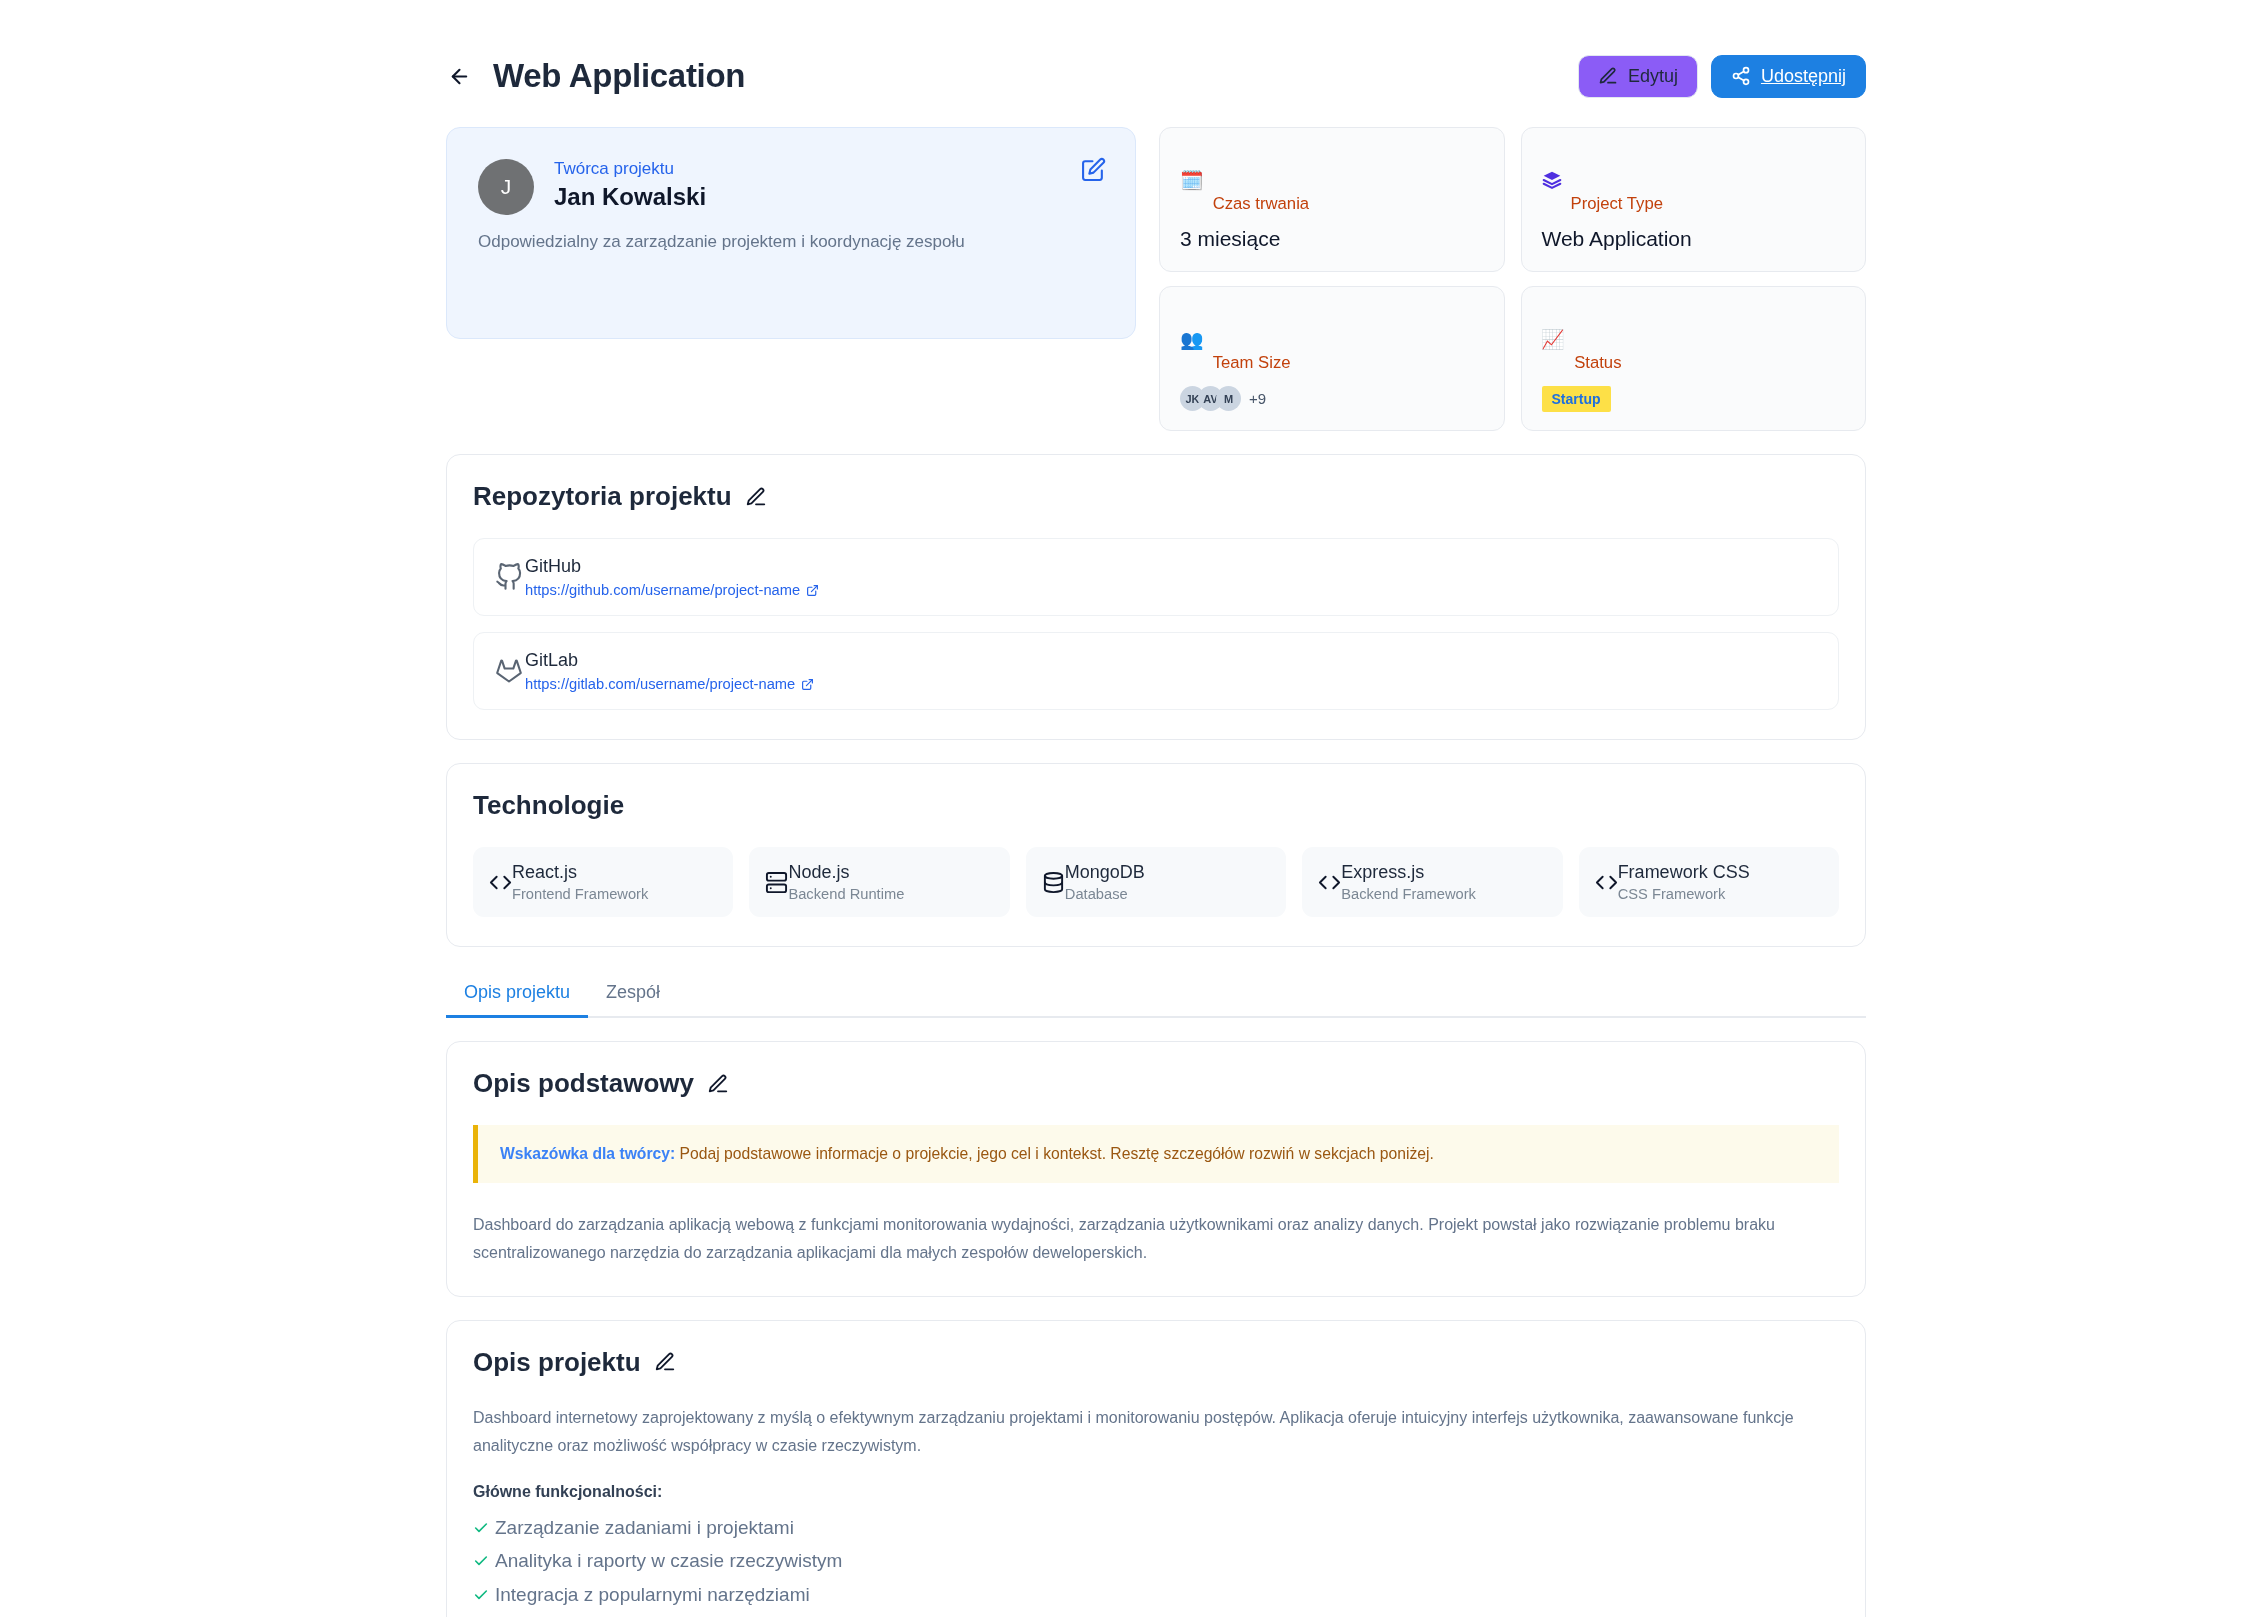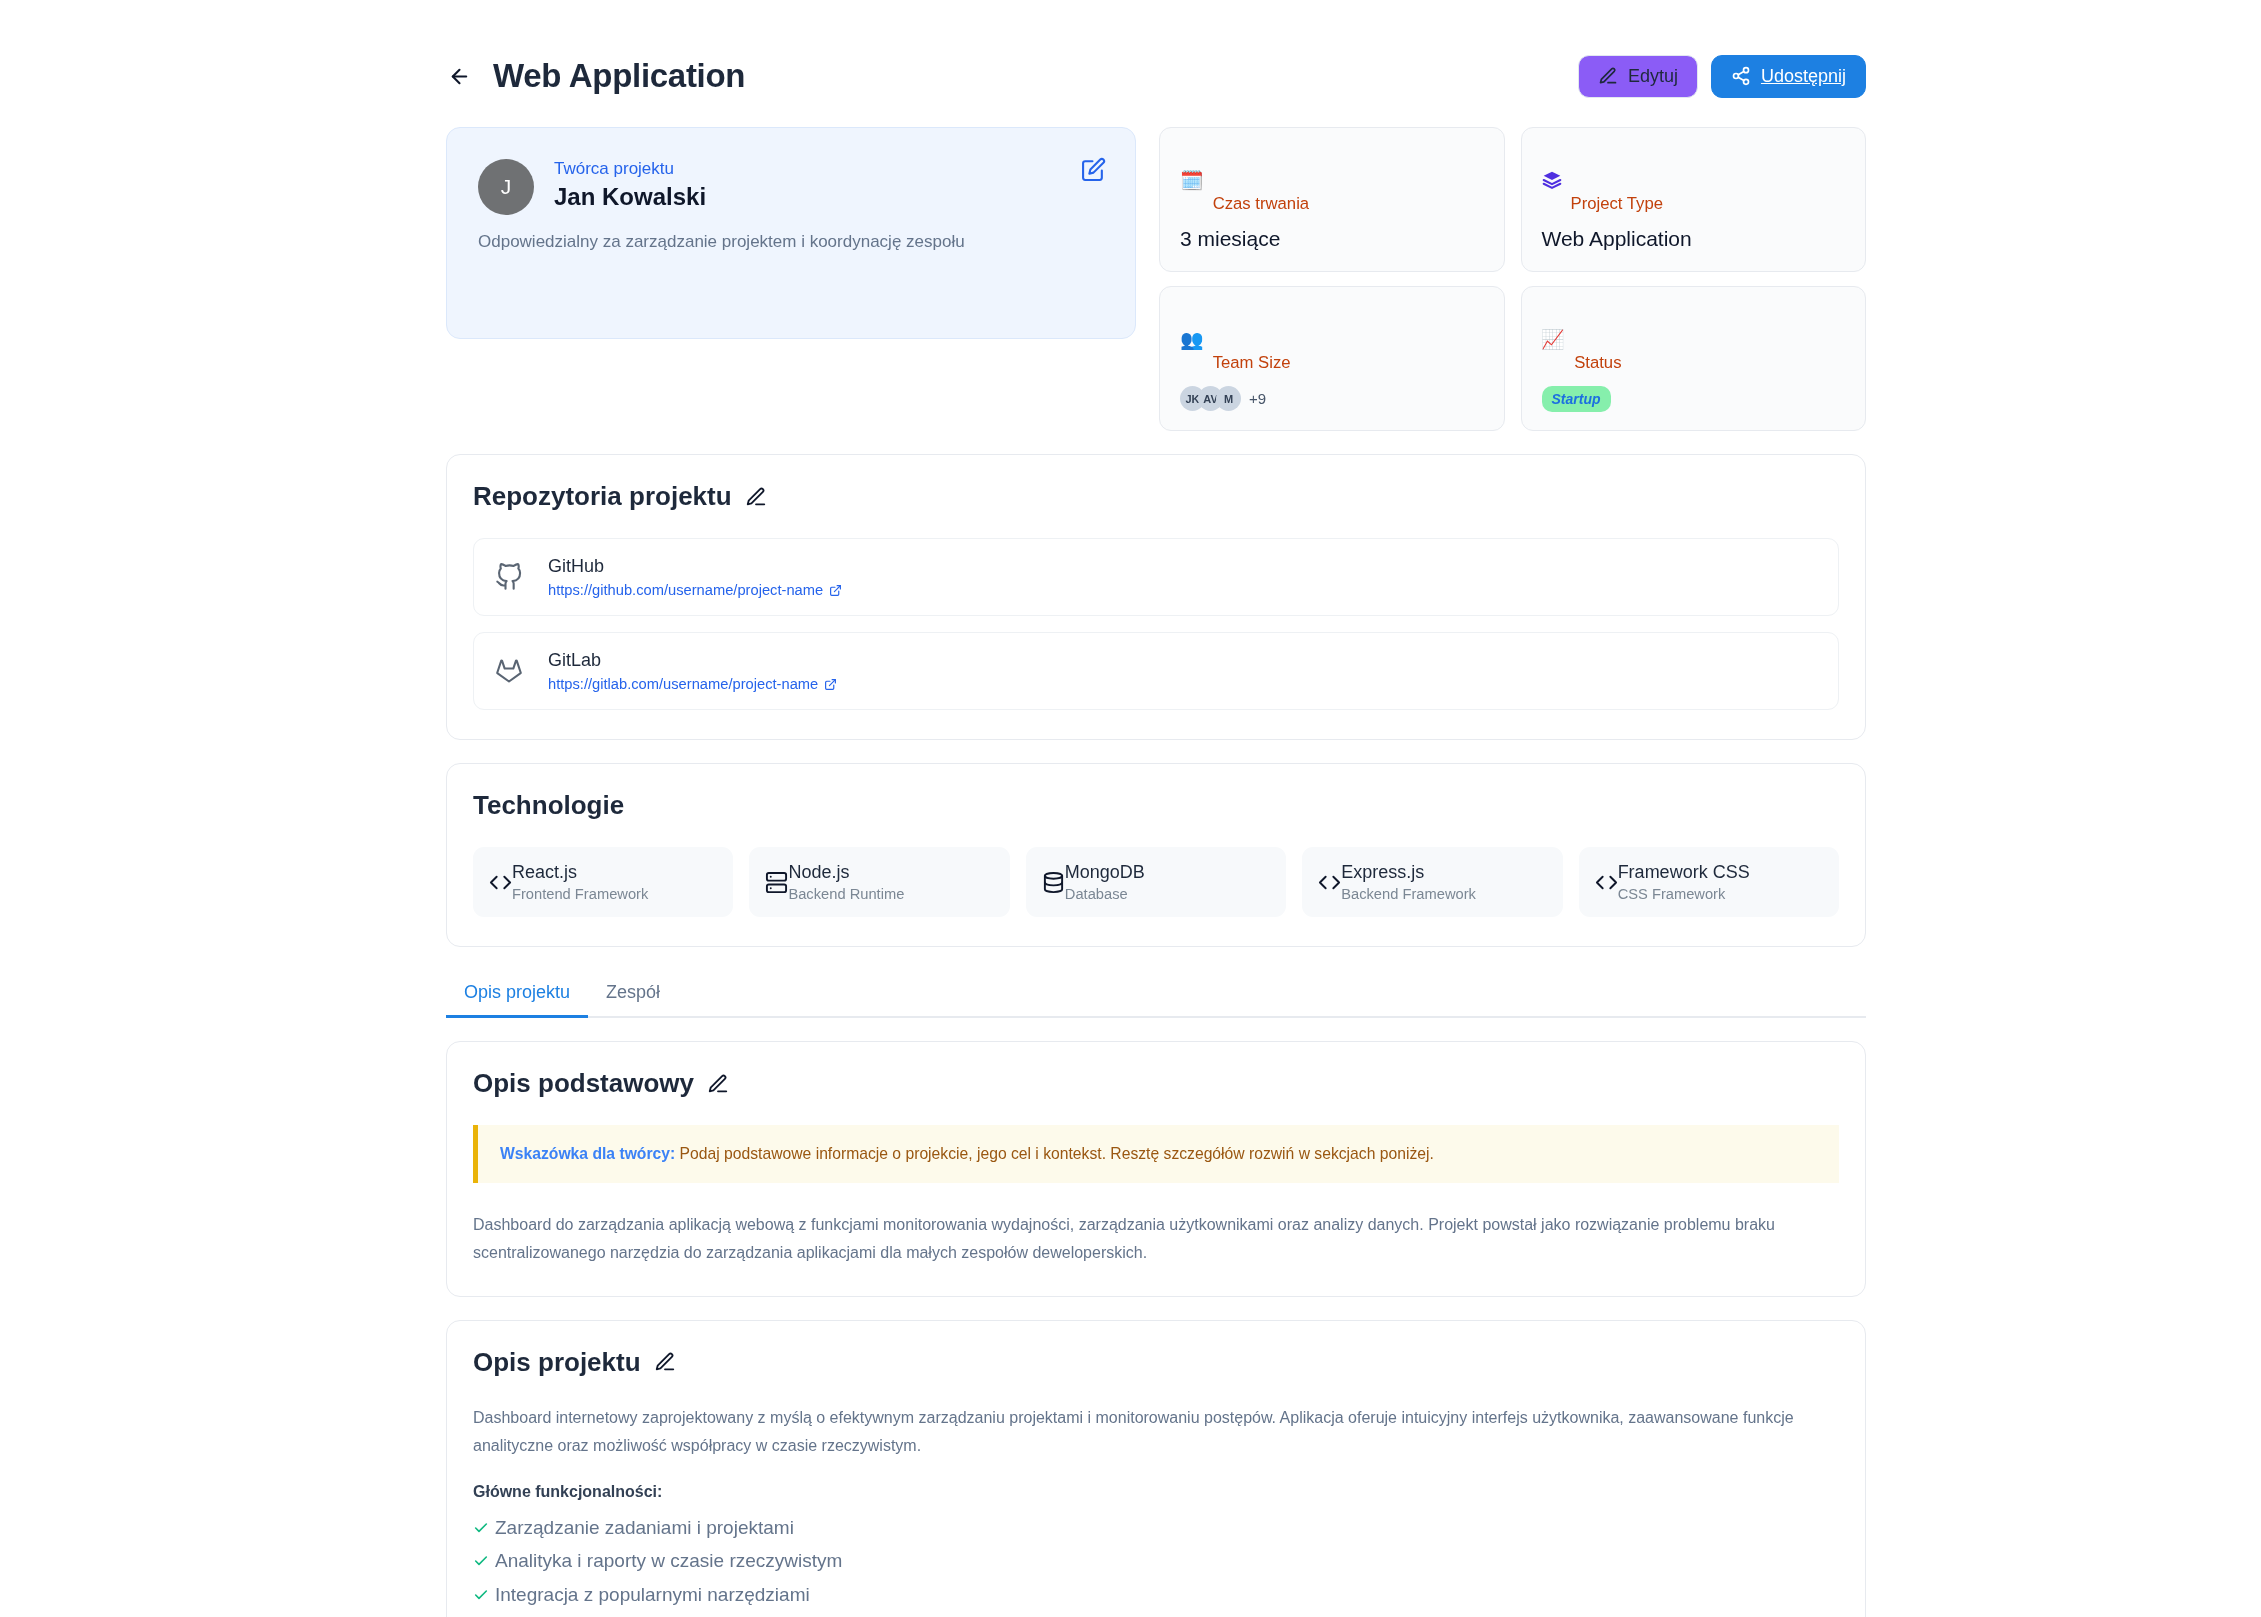--- a/index.html
+++ b/index.html
@@ -76,37 +76,37 @@
   .avatar-stack { display: flex; align-items: center; }
   .mini-av {
     width: 25px; height: 25px; border-radius: 50%;
     background: #cbd5e1; color: #334155;
     display: flex; align-items: center; justify-content: center;
     font-size: 11px; font-weight: 600; margin-right: -7px;
   }
   .more-count { font-size: 15px; color: #475569; margin-left: 15px; }
 
   .badge {
-    display: inline-block; background: #86efac; color: #1d6fe0;
-    font-size: 14px; font-weight: 600; padding: 5px 10px; border-radius: 10px; font-style: italic;
+    display: inline-block; background: #fde047; color: #1d6fe0;
+    font-size: 14px; font-weight: 600; padding: 5px 10px; border-radius: 2px;
   }
 
   
   .card {
     background: #ffffff; border: 1.5px solid #e7eaef; border-radius: 14px;
     margin-top: 23px; padding: 26px 26px 29px 26px;
   }
   .card-title-row { display: flex; align-items: center; gap: 13px; margin-bottom: 26px; }
   .card-title { font-size: 26px; font-weight: 700; color: #1e293b; }
   .title-edit { color: #0f172a; cursor: pointer; display: flex; }
   .title-edit svg { width: 22px; height: 22px; }
 
   .repo-row {
     border: 1.5px solid #eef1f4; border-radius: 11px; padding: 17px 21px;
-    display: flex; align-items: center; gap: 25px; margin-bottom: 16px;
+    display: flex; align-items: center; gap: 2px; margin-bottom: 16px;
   }
   .repo-row:last-child { margin-bottom: 0; }
   .repo-icon { color: #5a6573; display: flex; flex: 0 0 auto; }
   .repo-icon svg { width: 28px; height: 28px; }
   .repo-name { font-size: 18px; color: #1e293b; margin-bottom: 5px; }
   .repo-link {
     font-size: 14.7px; color: #2563eb; text-decoration: none;
     display: inline-flex; align-items: center; gap: 6px; cursor: pointer;
   }
   .repo-link svg { width: 13px; height: 13px; }

